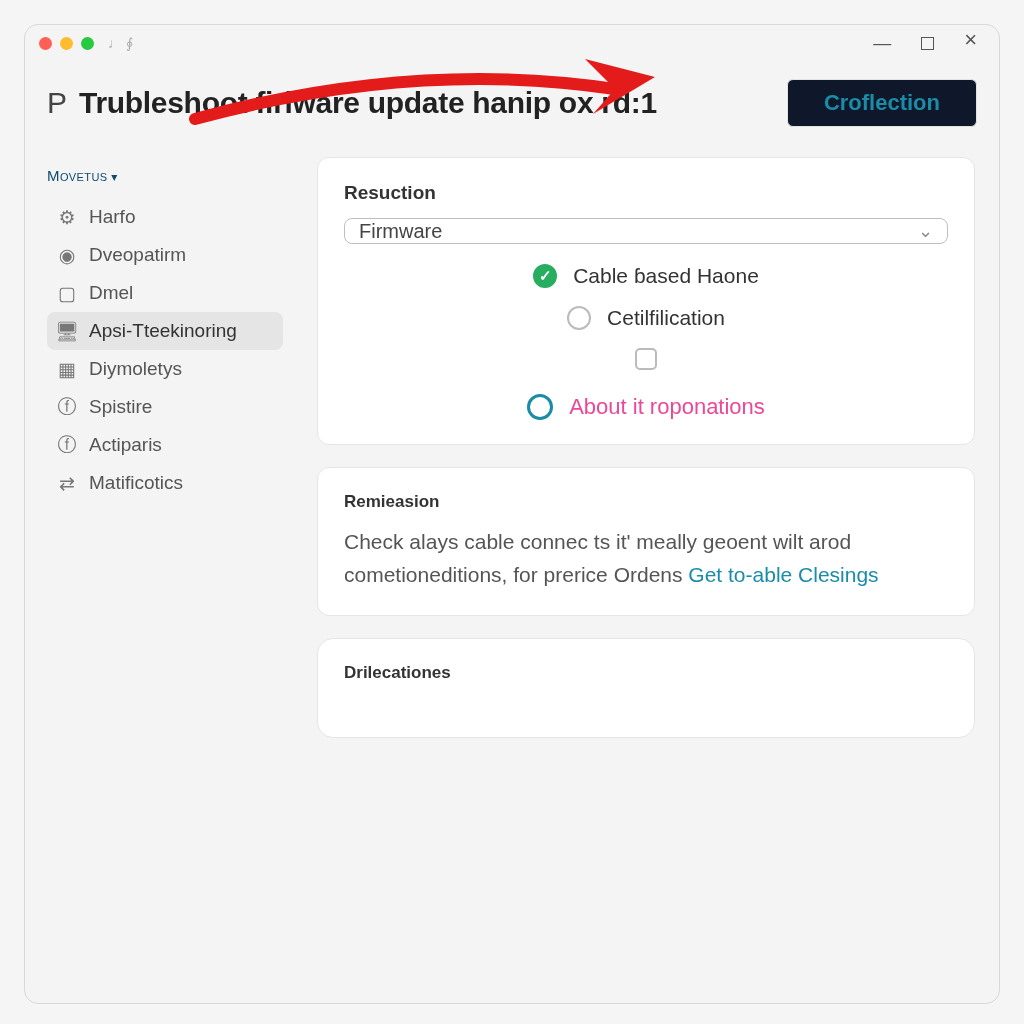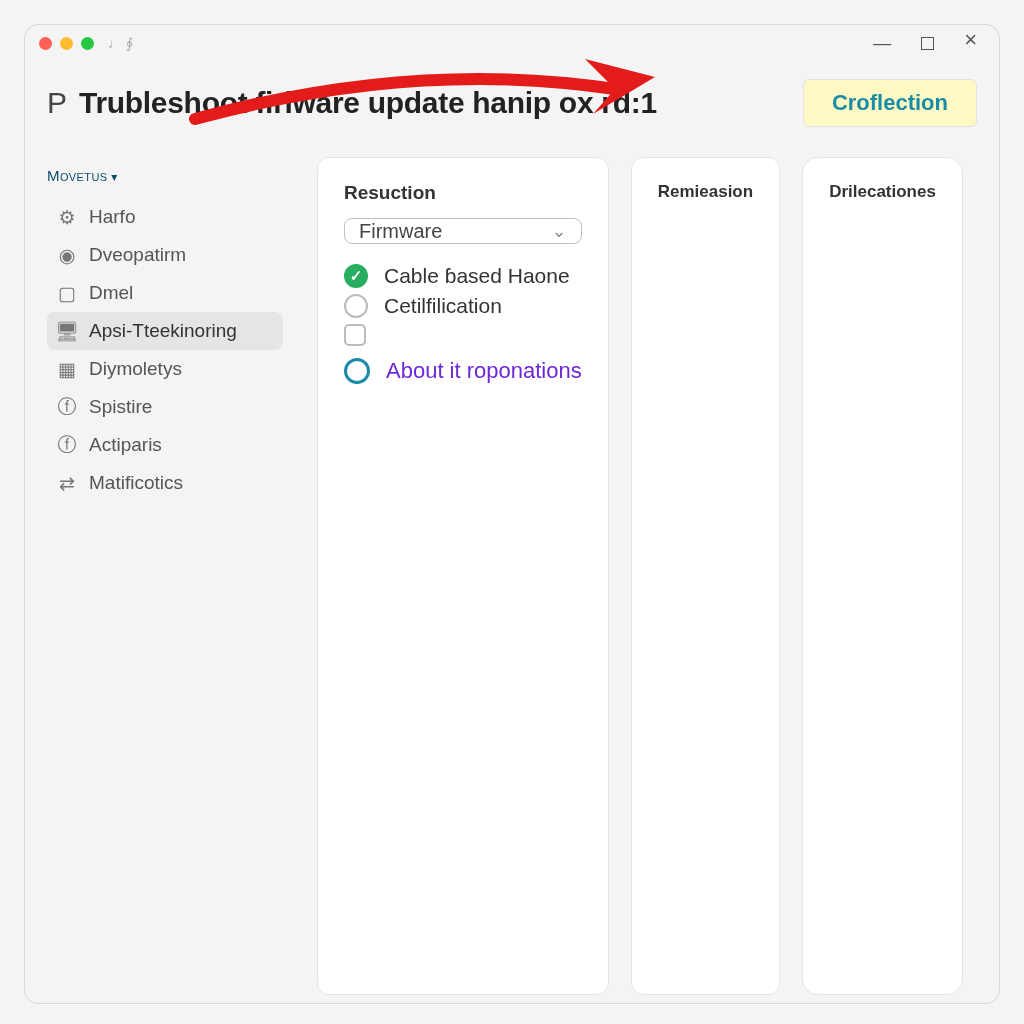--- a/index.html
+++ b/index.html
@@ -14,56 +14,56 @@
   .dot.red{background:#ff5f57;} .dot.yel{background:#febc2e;} .dot.grn{background:#28c840;}
   .tiny-glyph{ color:#aaa; margin-left:14px; font-size:14px; }
   .wincontrols { margin-left:auto; display:flex; gap:30px; padding-right:12px; color:#555; }
   .wincontrols span{ font-size:18px; cursor:pointer; }
   .wincontrols .sq{ width:13px;height:13px;border:1.5px solid #555; display:inline-block; position:relative; top:1px;}
   .wincontrols .x{ font-size:22px; line-height:14px;}
   .header-row{ display:flex; align-items:center; padding:18px 22px 10px 22px; gap:10px; }
   .p-mark{ font-size:30px; color:#444; font-weight:400; margin-right:2px;}
   .page-title{ font-size:30px; font-weight:700; color:#222; letter-spacing:-0.3px; flex:1; white-space:nowrap; overflow:hidden;}
   .collection-btn{
-    background:#fef9c3; border:1px solid #e2e2e2; border-radius:6px; padding:10px 28px;
+    background:#0f172a; border:1px solid #e2e2e2; border-radius:6px; padding:10px 36px;
     color:#1a8ca8; font-size:22px; font-weight:600; cursor:pointer;
   }
   .body{ display:flex; padding:10px 0 0 0; height:calc(100% - 120px);}
   .sidebar{
     width:268px; padding:20px 10px 0 22px;
   }
   .side-head{ color:#0c4a6e; font-size:15px; font-variant:small-caps; letter-spacing:0.4px; margin-bottom:14px;}
   .side-head::after{content:" ▾"; font-size:12px;}
   .side-item{
     display:flex; align-items:center; gap:12px; padding:8px 10px; border-radius:8px;
     color:#555; font-size:19px; cursor:pointer;
   }
   .side-item.active{ background:#e5e5e5; color:#333; font-weight:500;}
   .side-item .ico{ width:20px; height:20px; display:flex; align-items:center; justify-content:center; color:#777;}
   .main{
-    flex:1; padding:10px 24px 0 24px; display:flex; gap:22px; overflow:hidden;
+    flex:1; padding:10px 24px 0 24px; display:flex; flex-direction:column; gap:22px; overflow:hidden;
   }
   .card{
     background:#fff; border:1px solid #e5e5e5; border-radius:12px; padding:24px 26px;
   }
   .section-label{ font-weight:700; color:#333; font-size:19px; margin-bottom:14px;}
   .section-label.small{ font-size:17px; }
   .select{
     width:100%; height:26px; border:1px solid #bfbfbf; border-radius:8px; background:#fff;
     padding:0 14px; font-size:20px; color:#444; display:flex; align-items:center; justify-content:space-between; cursor:pointer;
   }
   .chev{ color:#888; font-size:18px;}
-  .opts{ display:flex; flex-direction:column; gap:6px; margin-top:20px;}
+  .opts{ display:flex; flex-direction:column; gap:18px; margin-top:20px;align-items:center;}
   .opt{ display:flex; align-items:center; gap:16px; font-size:21px; color:#333;}
   .radio{ width:24px;height:24px;border:2px solid #bbb;border-radius:50%; display:flex;align-items:center;justify-content:center;}
   .radio.on{ border-color:#27ae60; background:#27ae60;}
   .radio.on::after{content:"✓"; color:#fff; font-size:15px; font-weight:700;}
   .radio.teal{ width:26px;height:26px;border:3px solid #1a8ca8;}
   .checkbox{width:22px;height:22px;border:2px solid #bbb;border-radius:5px;}
-  .link{ color:#6d28d9; font-size:22px; cursor:pointer;}
+  .link{ color:#ec4899; font-size:22px; cursor:pointer;}
   .para{ font-size:21px; color:#555; line-height:1.55;}
   .para a{ color:#1a8ca8; text-decoration:none;}
   
   .arrow-wrap{
     position:absolute; left:160px; top:34px; width:490px; height:80px; pointer-events:none;
   }
 </style>
 </head>
 <body>
 
@@ -150,20 +150,24 @@
           </div>
           <div class="opt" style="margin-top:6px;">
             <span class="radio teal"></span>
             <span class="link">About it roponations</span>
           </div>
         </div>
       </div>
 
       <div class="card">
         <div class="section-label small">Remieasion</div>
+        <p class="para">
+          <span>Check alays cable connec ts it' meally geoent wilt arod cometioneditions, for prerice Ordens </span>
+          <a>Get to-able Clesings</a>
+        </p>
       </div>
 
       <div class="card" style="padding-bottom:40px;border-radius:16px;">
         <div class="section-label small">Drilecationes</div>
       </div>
 
     </div>
   </div>
 
   <div class="arrow-wrap">

